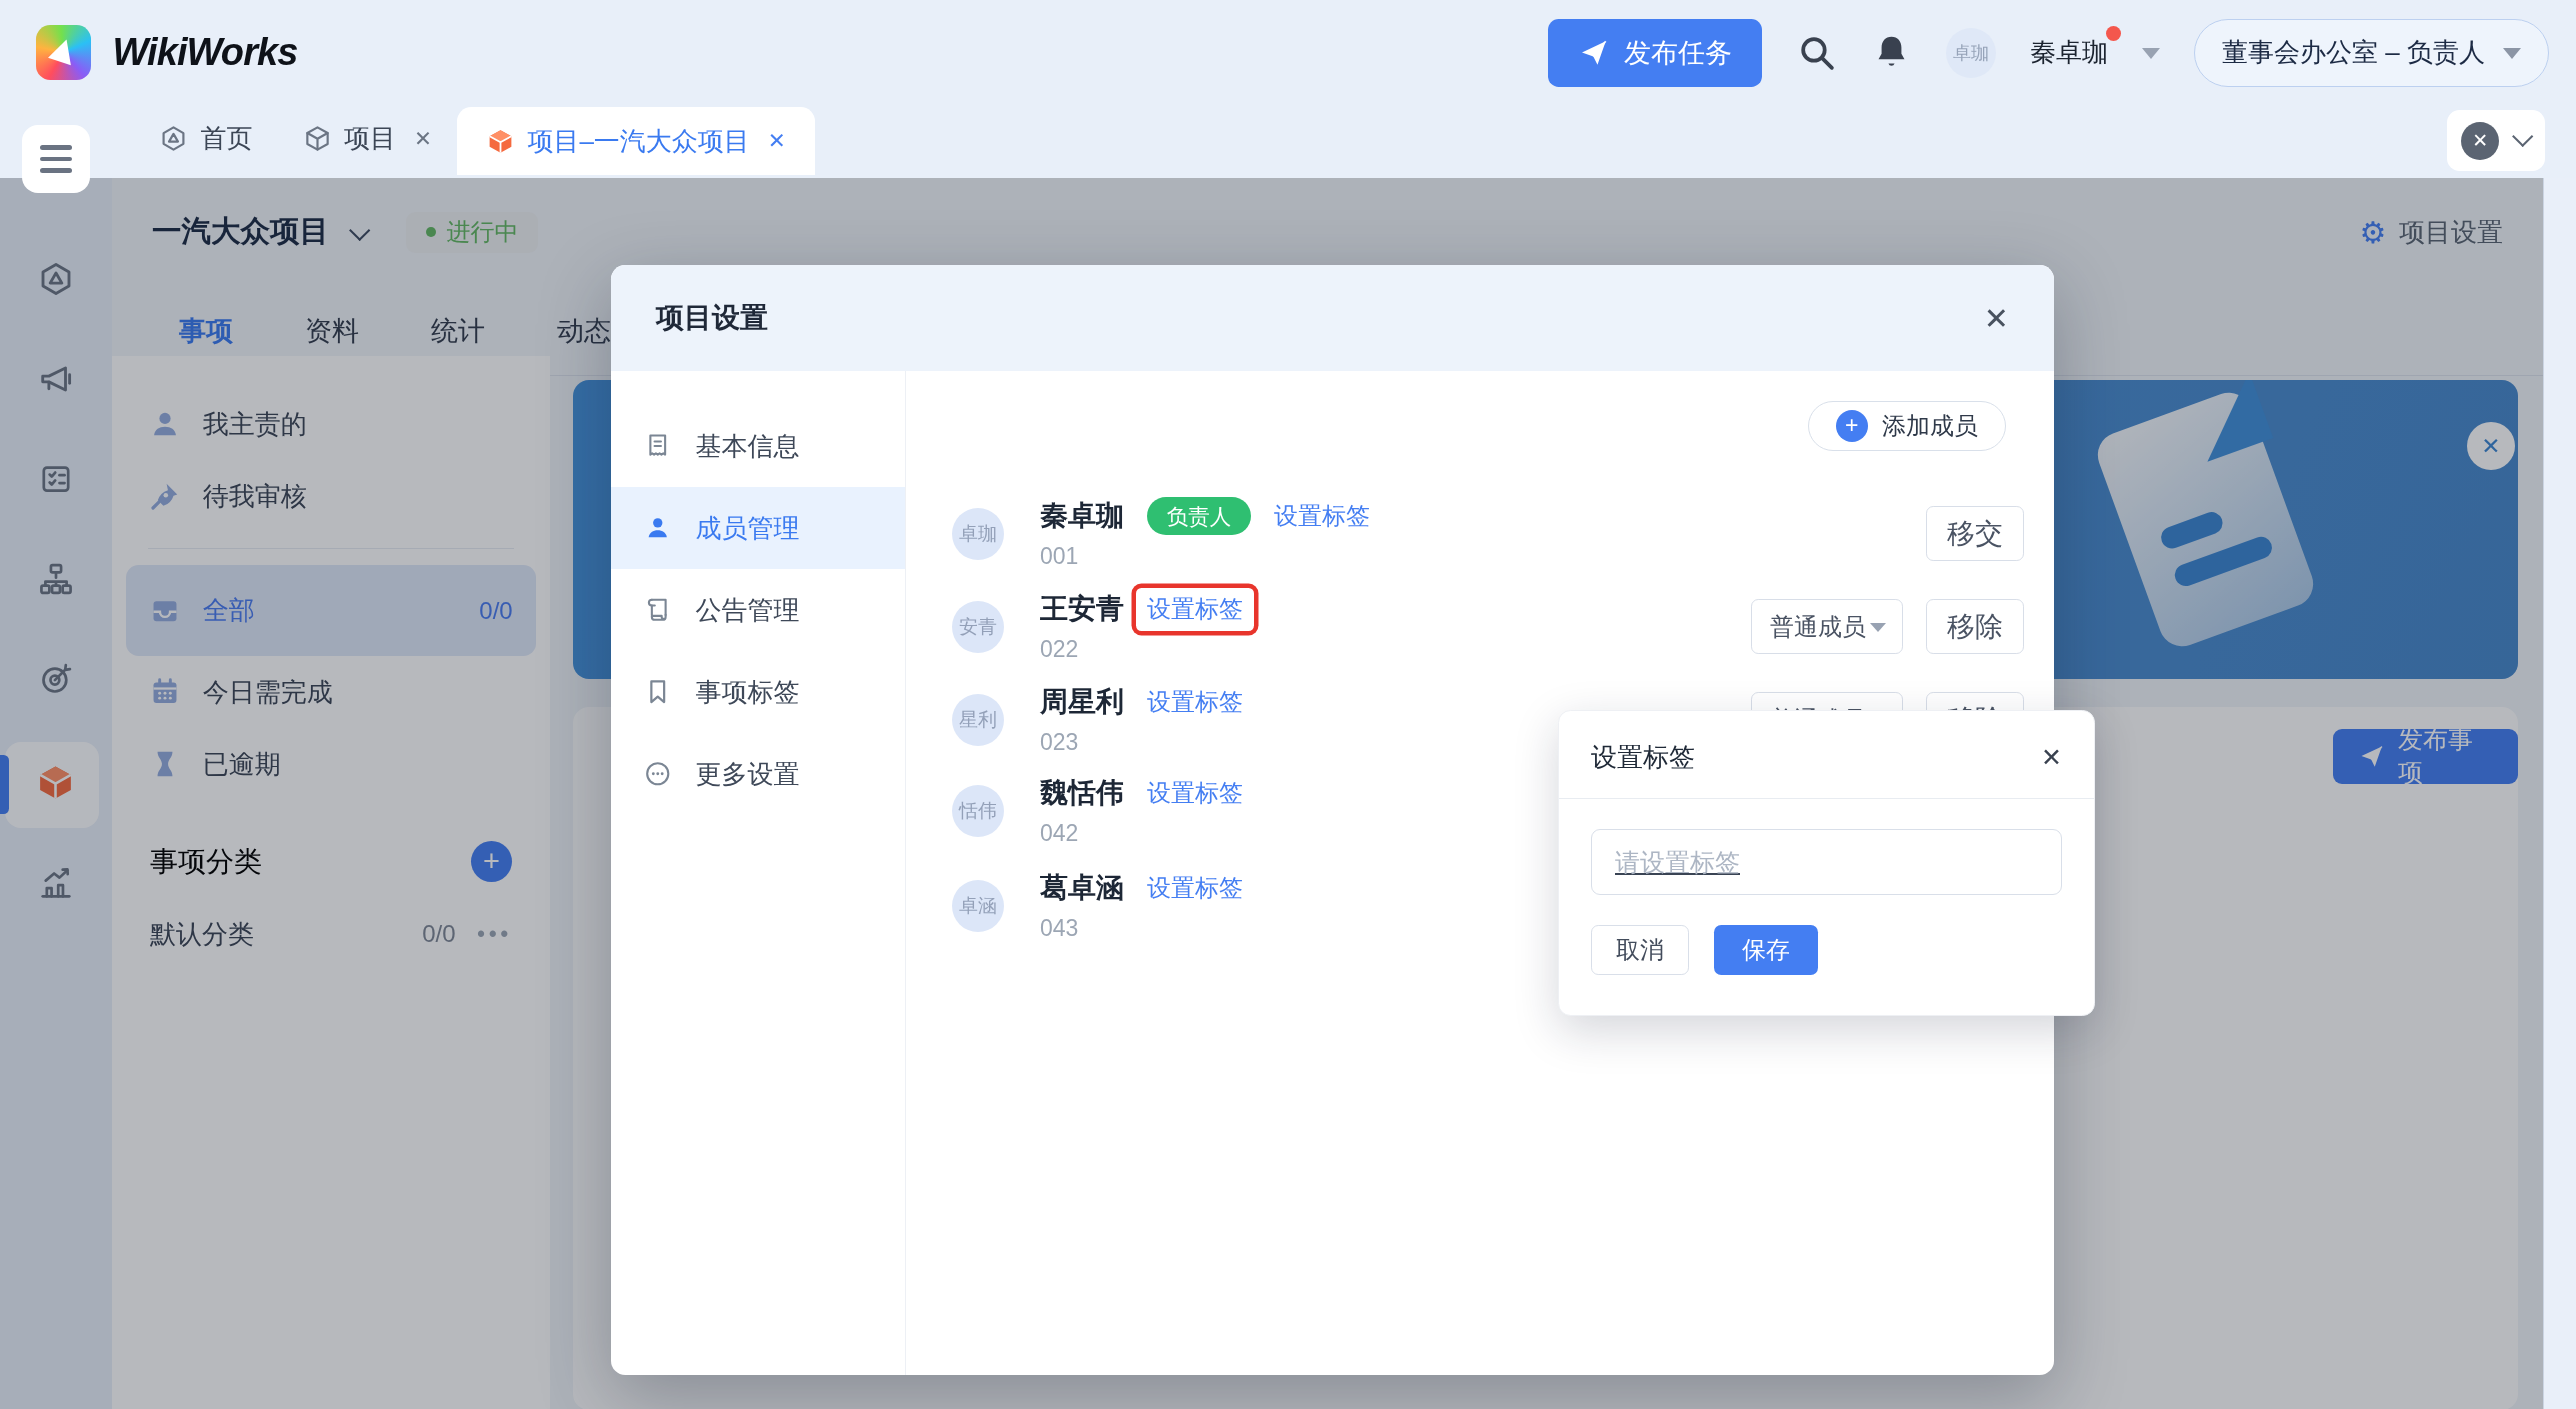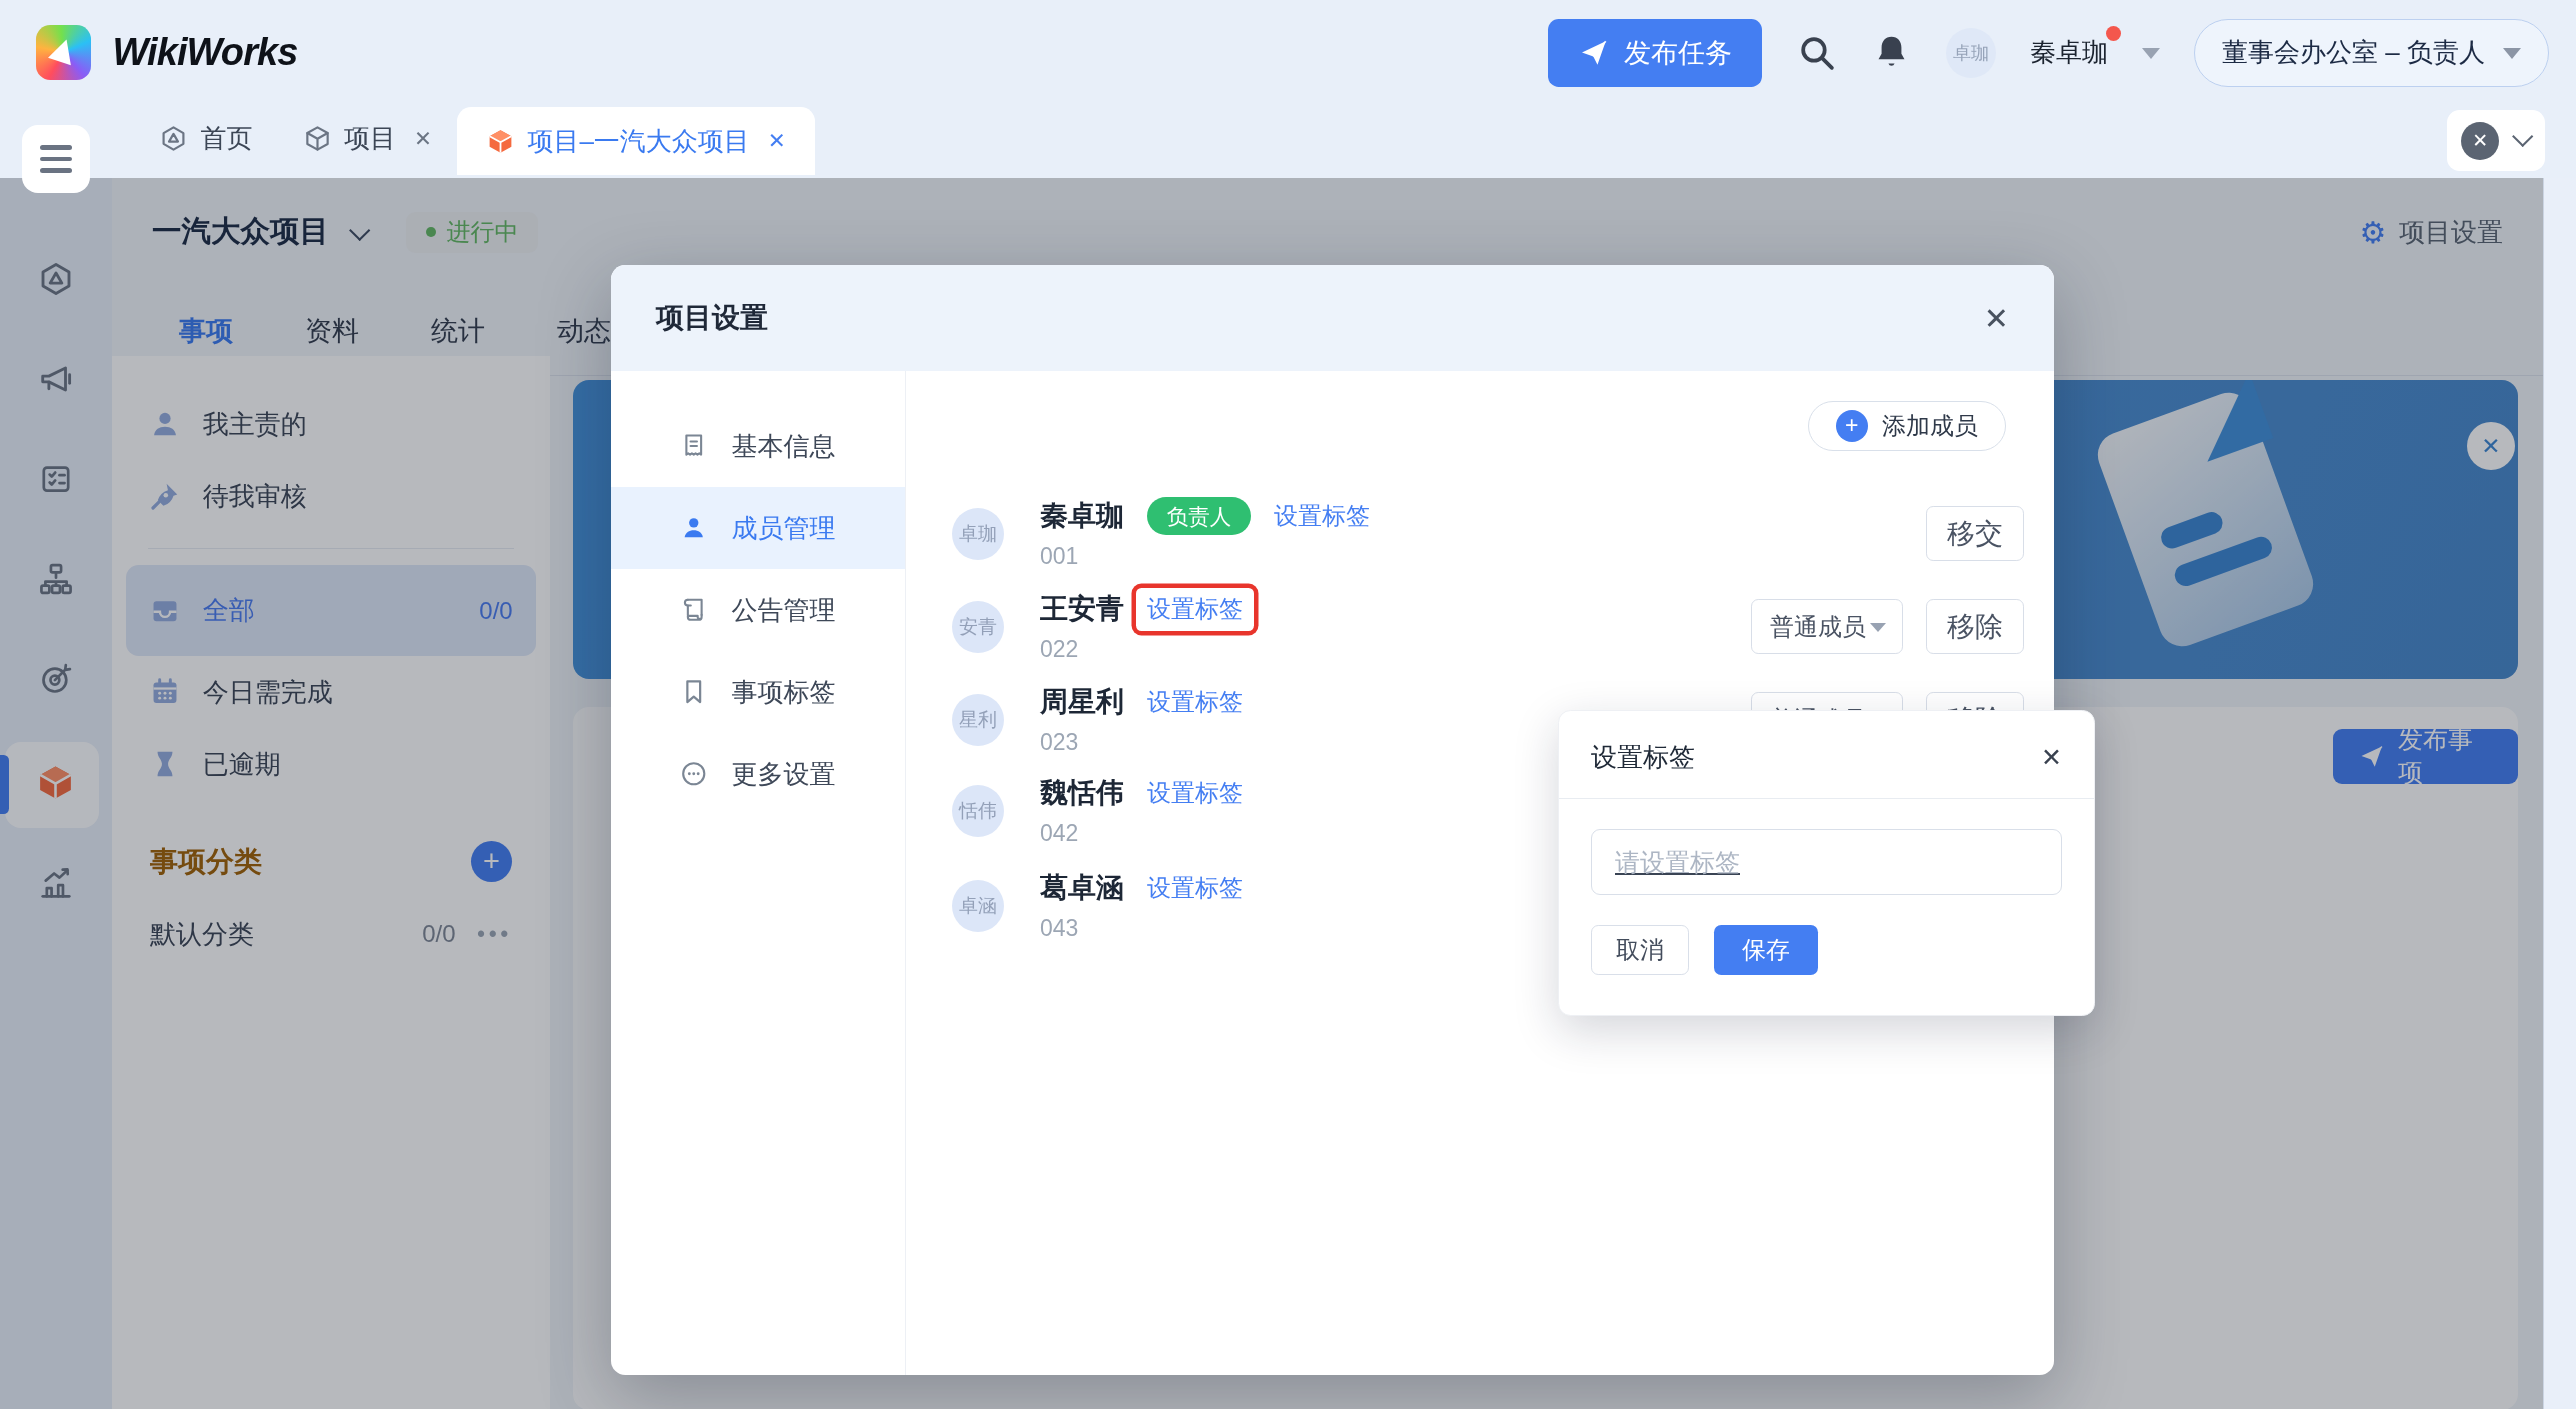--- a/index.html
+++ b/index.html
@@ -68,37 +68,37 @@
 
   
   .sidebar{position:absolute;left:112px;top:356px;width:438px;bottom:0;background:#fff;padding-top:32px;box-sizing:border-box;}
   .side-item{display:flex;align-items:center;gap:21.5px;height:72px;margin:0 14.3px;padding:0 23px;font-size:26px;color:#3b4556;border-radius:12.5px;}
   .side-item .icn{width:32px;height:32px;color:#94acde;}
   .side-item .count{margin-left:auto;font-size:24px;color:#7e8796;}
   .side-item.active{background:#dfe8f8;color:#4a7bf0;height:91px;}
   .side-item.active .count{color:#4a7bf0;}
   .side-div{border-top:1.8px solid #e7ebf2;margin:16px 36px;}
   .side-section{display:flex;align-items:center;margin:41px 38px 0;}
-  .side-section .t{font-size:28px;font-weight:bold;color:#a16207;}
+  .side-section .t{font-size:28px;font-weight:normal;color:#000000;}
   .plus-sm{margin-left:auto;width:41px;height:41px;border-radius:50%;background:#447ef2;color:#fff;font-size:29px;display:flex;align-items:center;justify-content:center;}
   .cat-row{display:flex;align-items:center;height:68px;margin:18px 38px 0;font-size:26px;color:#3b4556;}
   .cat-row .count{margin-left:auto;font-size:24px;color:#7e8796;}
   .cat-row .dots{margin-left:21.5px;color:#9aa5b4;font-size:23px;letter-spacing:3.6px;}
 
   
   .overlay{position:absolute;left:0;top:178px;right:33px;bottom:0;background:rgba(17,23,35,.30);z-index:40;}
   .strip{position:absolute;right:0;top:178px;width:33px;bottom:0;background:#e9eff9;border-left:1.8px solid #cbd4e2;box-sizing:border-box;z-index:41;}
 
   
   .modal{position:absolute;left:611px;top:265px;width:1443px;height:1110px;background:#fff;border-radius:14.3px;z-index:50;box-shadow:0 21.5px 72px rgba(15,25,45,.28);}
   .m-head{height:106px;background:#edf3fb;border-radius:14.3px 14.3px 0 0;display:flex;align-items:center;padding:0 45px;box-sizing:border-box;}
   .m-title{font-size:28px;font-weight:bold;color:#1f2838;}
   .m-close{margin-left:auto;font-size:30px;color:#49525f;}
   .m-nav{position:absolute;left:0;top:106px;width:295px;bottom:0;border-right:1.8px solid #edf0f5;padding-top:34px;box-sizing:border-box;}
-  .nav-item{height:82px;display:flex;align-items:center;gap:23px;padding-left:68px;font-size:26px;color:#3e4858;}
+  .nav-item{height:82px;display:flex;align-items:center;gap:23px;padding-left:32px;font-size:26px;color:#3e4858;}
   .nav-item .icn{width:29.5px;height:29.5px;color:#7b8694;}
   .nav-item.active{background:#e9f2fe;color:#3a7af0;}
   .nav-item.active .icn{color:#3a7af0;}
   .m-pane{position:absolute;left:297px;top:106px;right:0;bottom:0;}
   .add-btn{position:absolute;top:29.5px;right:48px;height:48px;padding:0 27px;border-radius:27px;border:1.8px solid #d9e0ea;background:#fff;display:flex;align-items:center;gap:14.3px;font-size:24px;color:#2f3949;}
   .plus-c{width:32px;height:32px;border-radius:50%;background:#447ef2;color:#fff;font-size:23px;display:flex;align-items:center;justify-content:center;}
   .m-row{position:absolute;left:44px;right:30px;height:89px;display:flex;align-items:center;}
   .avatar58{flex:none;width:52px;height:52px;border-radius:50%;background:#dce6f8;color:#93a0b8;font-size:19px;display:flex;align-items:center;justify-content:center;}
   .m-col{margin-left:36px;display:flex;flex-direction:column;gap:7.2px;}
   .m-line{display:flex;align-items:center;gap:23px;}

